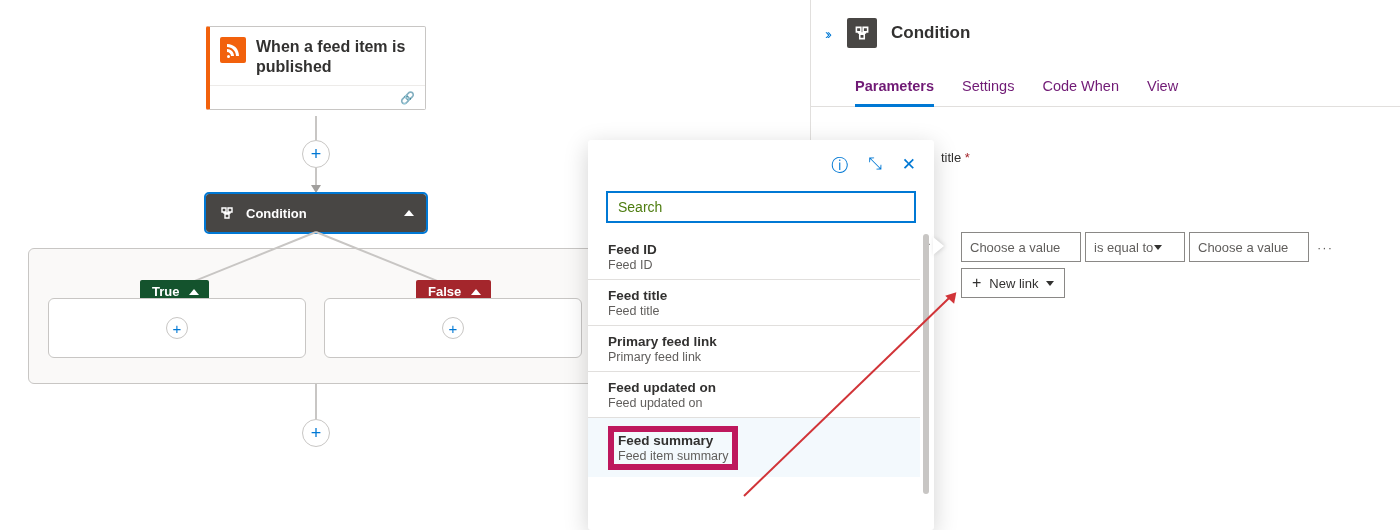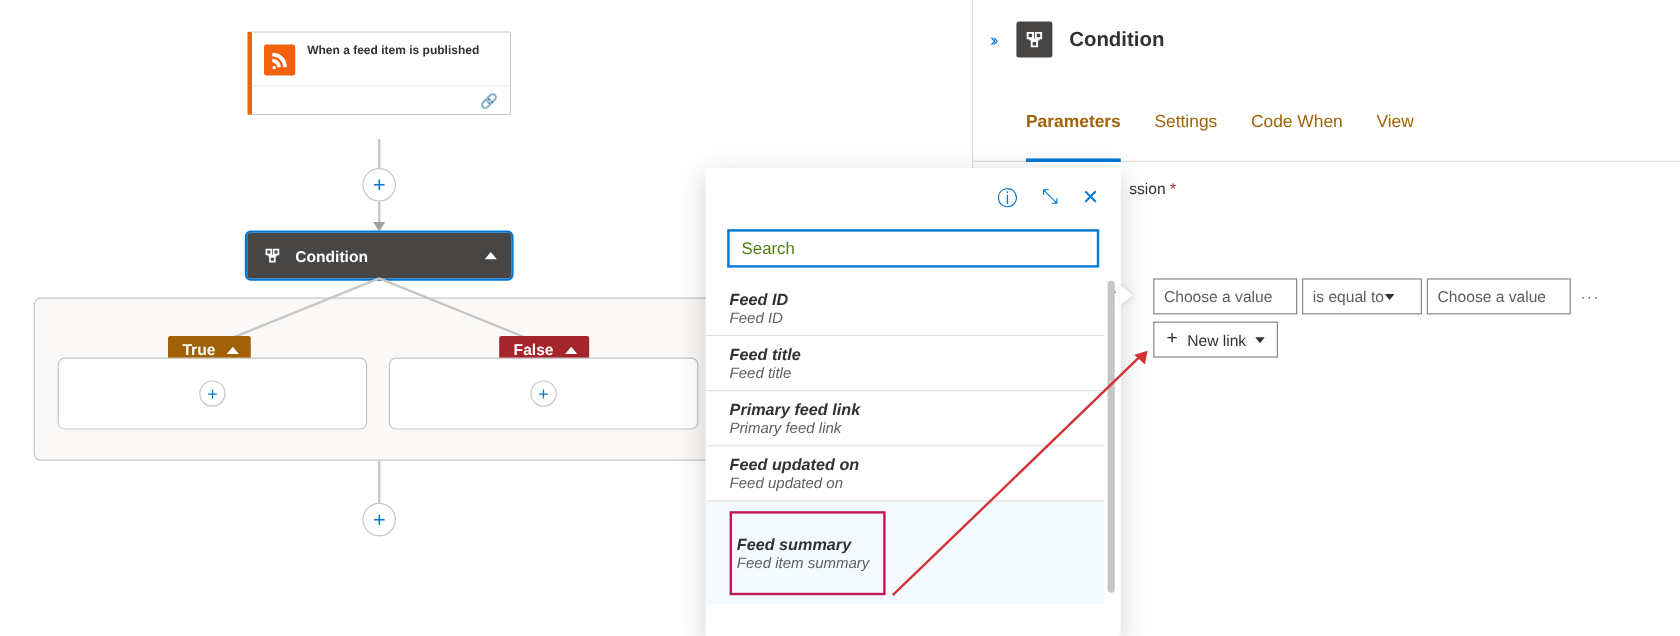--- a/index.html
+++ b/index.html
@@ -20,21 +20,21 @@
     position: absolute; left: 206px; top: 26px; width: 220px;
     border: 1px solid #c8c6c4; border-left: 4px solid #f2610c;
     background: #fff; border-radius: 2px;
   }
   .trigger-top { display: flex; padding: 10px 10px 8px 10px; }
   .trigger-icon {
     width: 26px; height: 26px; background: #f2610c; border-radius: 2px;
     display: flex; align-items: center; justify-content: center; flex-shrink: 0;
     margin-right: 10px;
   }
-  .trigger-title { font-weight: 600; font-size: 10px; line-height: 1.25; }
+  .trigger-title { font-weight: 600; font-size: 16px; line-height: 1.25; }
   .trigger-bottom { border-top: 1px solid #edebe9; padding: 4px 10px; text-align: right; color: #605e5c; }
   .link-glyph { font-size: 12px; }
   .connector-line {
     position: absolute; width: 2px; background: #c8c6c4;
   }
   .arrow-head {
     position: absolute; width: 0; height: 0;
     border-left: 5px solid transparent; border-right: 5px solid transparent;
     border-top: 8px solid #a19f9d;
   }
@@ -57,21 +57,21 @@
     border-bottom: 6px solid #fff;
   }
   .branch-box {
     position: absolute; border: 1px solid #c8c6c4; border-radius: 6px;
     background: #faf9f8;
   }
   .branch-label {
     position: absolute; color: #fff; font-weight: 600; font-size: 13px;
     padding: 4px 10px 4px 12px; border-radius: 2px; display: flex; align-items: center; gap: 10px;
   }
-  .true-label { background: #a16207; }
+  .true-label { background: #14532d; }
   .false-label { background: #a4262c; }
   .branch-inner {
     position: absolute; border: 1px solid #c8c6c4; background: #fff; border-radius: 6px;
     display: flex; align-items: center; justify-content: center;
   }
   .plus-small {
     width: 22px; height: 22px; border: 1px solid #c8c6c4; border-radius: 50%;
     display: flex; align-items: center; justify-content: center; color: #0078d4; font-size: 15px;
   }
 
@@ -84,21 +84,21 @@
     border-left: 1px solid #e1dfdd; background: #fff;
   }
   .panel-header { display: flex; align-items: center; padding: 18px 20px 0 14px; }
   .collapse-chevrons { color: #0078d4; font-size: 15px; margin-right: 18px; letter-spacing:-3px; }
   .panel-icon {
     width: 30px; height: 30px; background: #484644; border-radius: 2px;
     display:flex; align-items:center; justify-content:center; margin-right: 14px;
   }
   .panel-title { font-size: 17px; font-weight: 600; }
   .tabs { display: flex; gap: 28px; padding: 30px 20px 0 44px; border-bottom: 1px solid #e1dfdd; }
-  .tab { padding-bottom: 22px; font-size: 14.5px; color: #a16207; margin-top: 16px; }
+  .tab { padding-bottom: 10px; font-size: 14.5px; color: #701a75; }
   .tab.active { font-weight: 600; border-bottom: 3px solid #0078d4; margin-bottom: -1px; }
   .truncated-label {
     position:absolute; top: 150px; left: 130px; font-size: 13px;
   }
   .req { color: #a4262c; }
   .cond-row {
     position: absolute; top: 232px; left: 150px; display: flex; align-items: center;
   }
   .cond-input {
     height: 30px; border: 1px solid #8a8886; padding: 0 8px; font-size: 13px;
@@ -120,27 +120,27 @@
   .popup {
     position:absolute; left: 588px; top: 140px; width: 346px; height: 390px;
     background: #fff; box-shadow: 0 6px 24px rgba(0,0,0,0.18); border-radius: 3px;
   }
   .popup-top { display:flex; justify-content:flex-end; gap: 20px; padding: 14px 18px 8px 0; }
   .popup-top span { color:#0078d4; font-size:17px; }
   .popup-search {
     margin: 6px 18px 10px 18px; border: 2px solid #0078d4; height: 32px;
     display:flex; align-items:center; padding: 0 10px; color:#4d7c0f; font-size:14px;
   }
-  .popup-list { position:absolute; top: 94px; left:0; right: 14px; bottom:0; overflow:hidden;font-style:italic; }
+  .popup-list { position:absolute; top: 94px; left:0; right: 14px; bottom:0; overflow:hidden; }
   .popup-item { padding: 8px 20px 7px 20px; border-top: 1px solid #e1dfdd; }
   .popup-item:first-child { border-top: none; }
   .popup-item .t { font-weight:600; font-size:13.5px; }
   .popup-item .s { color:#605e5c; font-size:12.5px; margin-top:1px; }
   .popup-item.sel { background:#f3f9fd; }
-  .popup-item.sel .inner { border: 2px solid #be185d; padding: 18px 4px; display:inline-block; min-width: 130px; }
+  .popup-item.sel .inner { border: 6px solid #be185d; padding: 1px 4px; display:inline-block; min-width: 130px; }
   .scroll-stub { position:absolute; top:94px; right:5px; width:6px; height:260px; background:#c8c6c4; border-radius:3px; }
   .scroll-arrow { position:absolute; right:4px; width:8px; height:8px; color:#605e5c; font-size:10px; }
   .caret-right {
     position:absolute; width:0;height:0; border-top:9px solid transparent;
     border-bottom:9px solid transparent; border-left:11px solid #fff;
     filter: drop-shadow(1px 0 2px rgba(0,0,0,0.15));
   }
 
   
   .red-arrow-line {
@@ -223,21 +223,21 @@
   </div>
 
   <div class="tabs">
     <div class="tab active">Parameters</div>
     <div class="tab">Settings</div>
     <div class="tab">Code When</div>
     <div class="tab">View</div>
   </div>
 
   <div class="truncated-label">
-    <span>ssion</span> <span class="req">*</span>
+    <span>title</span> <span class="req">*</span>
   </div>
 
   <div class="cond-row">
     <div class="cond-input val">Choose a value</div>
     <div class="cond-input op" style="margin-left:4px;">
       <span>is equal to</span>
       <span class="chev-down"></span>
     </div>
     <div class="cond-input val" style="margin-left:4px;">Choose a value</div>
     <span class="ellipsis">···</span>

